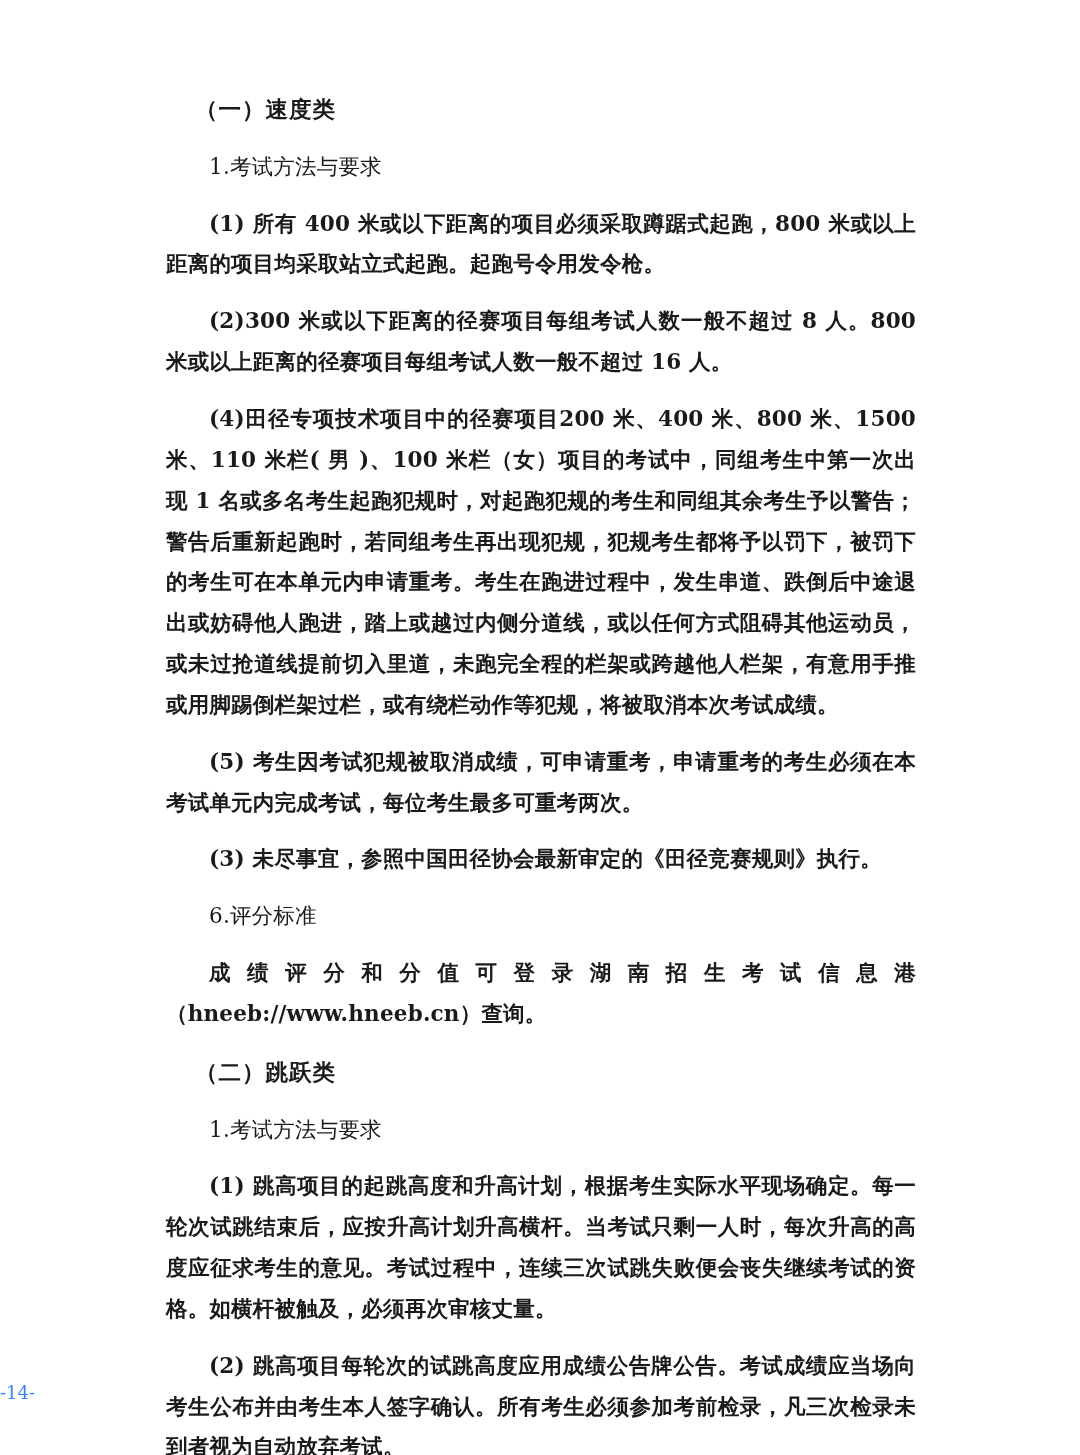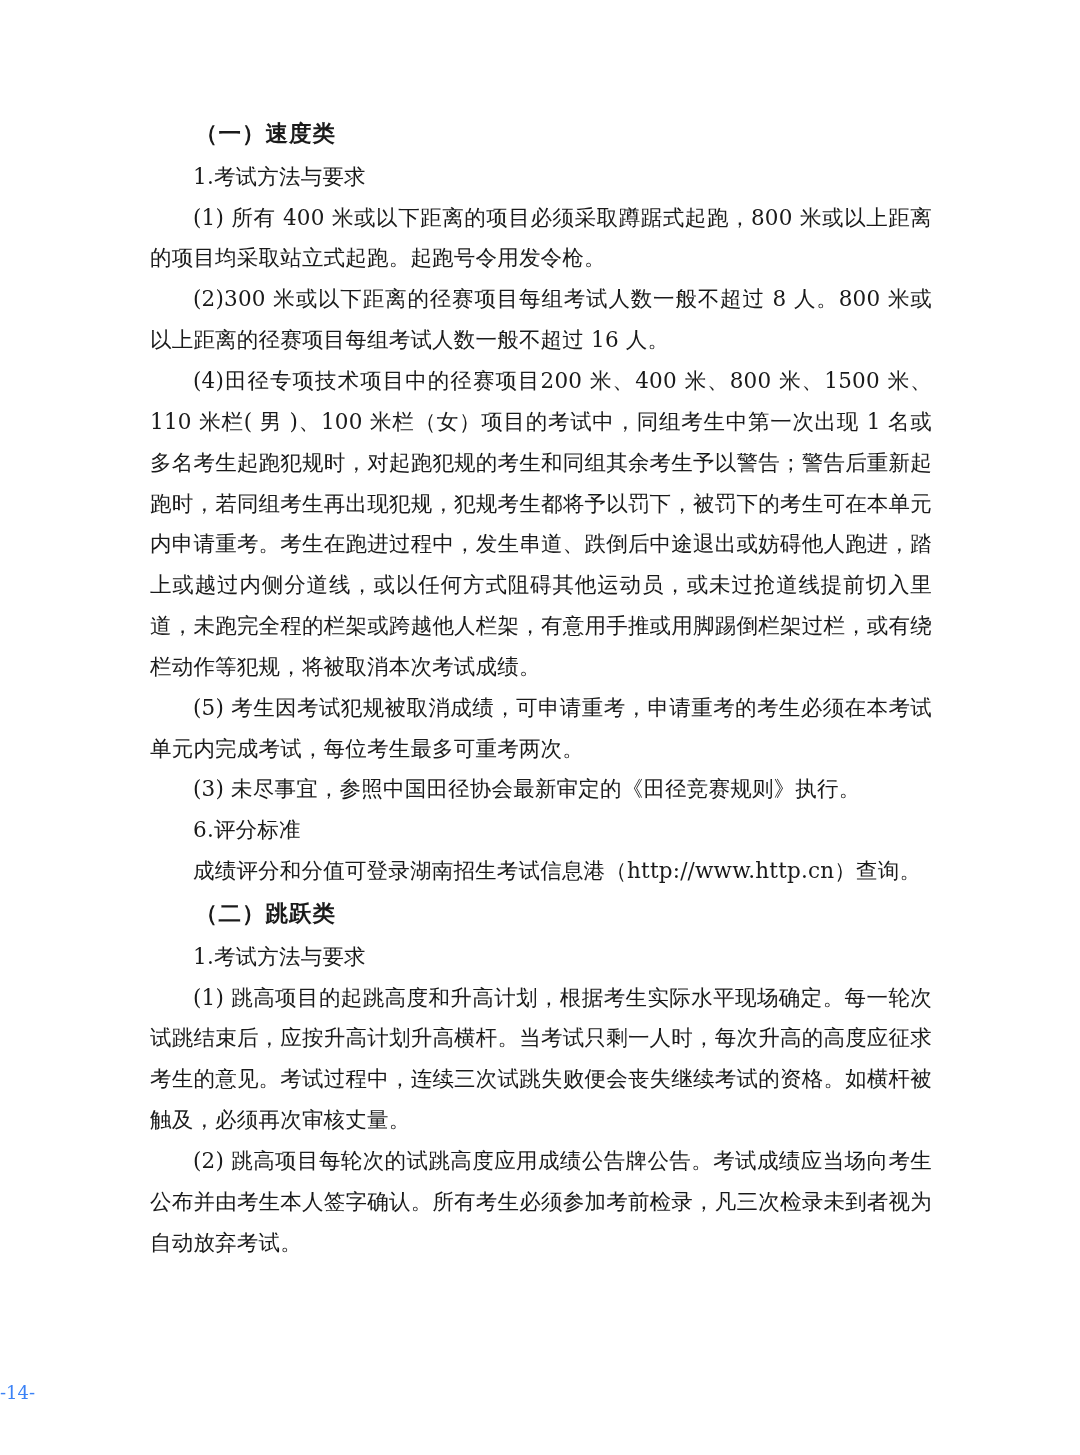--- a/index.html
+++ b/index.html
@@ -14,43 +14,44 @@
     color: #1a1a1a;
     position: relative;
     overflow: hidden;
   }
   .page {
     position: absolute;
     left: 0; top: 0;
     width: 1080px;
     height: 1455px;
     box-sizing: border-box;
-    padding: 112px 148px 60px 150px;
+    padding: 88px 148px 60px 150px;
   }
   .doc-body {
     font-size: 21.5px;
     line-height: 1.90;
     text-align: justify;
     letter-spacing: 0.2px;
   }
   .heading {
     font-weight: bold;
     font-size: 22.5px;
     margin: 0 0 2px 0;
     text-indent: 2em;
     letter-spacing: 1px;
   }
   .subheading {
-    margin: 0;
+    margin: 16px;
     text-indent: 2em;
     font-size: 21.5px;
   }
   .para {
-    margin: 0;
+    margin: 16px;
     text-indent: 2em;
+    font-weight: bold;
   }
   .page-number {
     position: absolute;
     left: 0;
     right: 0;
     bottom: 52px;
     font-size: 18px;
     color: #3b82f6;
     font-family: "DejaVu Serif", "Liberation Serif", serif;
   }
@@ -65,21 +66,21 @@
 
     <p class="subheading">1.考试方法与要求</p>
 
     <p class="para">(1) 所有 400 米或以下距离的项目必须采取蹲踞式起跑，800 米或以上距离的项目均采取站立式起跑。起跑号令用发令枪。</p>
     <p class="para">(2)300 米或以下距离的径赛项目每组考试人数一般不超过 8 人。800 米或以上距离的径赛项目每组考试人数一般不超过 16 人。</p>
     <p class="para">(4)田径专项技术项目中的径赛项目200 米、400 米、800 米、1500 米、110 米栏( 男 )、100 米栏（女）项目的考试中，同组考生中第一次出现 1 名或多名考生起跑犯规时，对起跑犯规的考生和同组其余考生予以警告；警告后重新起跑时，若同组考生再出现犯规，犯规考生都将予以罚下，被罚下的考生可在本单元内申请重考。考生在跑进过程中，发生串道、跌倒后中途退出或妨碍他人跑进，踏上或越过内侧分道线，或以任何方式阻碍其他运动员，或未过抢道线提前切入里道，未跑完全程的栏架或跨越他人栏架，有意用手推或用脚踢倒栏架过栏，或有绕栏动作等犯规，将被取消本次考试成绩。</p>
     <p class="para">(5) 考生因考试犯规被取消成绩，可申请重考，申请重考的考生必须在本考试单元内完成考试，每位考生最多可重考两次。</p>
     <p class="para">(3) 未尽事宜，参照中国田径协会最新审定的《田径竞赛规则》执行。</p>
 
     <p class="subheading">6.评分标准</p>
-    <p class="para">成绩评分和分值可登录湖南招生考试信息港（http://www.http.cn）查询。</p>
+    <p class="para">成绩评分和分值可登录湖南招生考试信息港（hneeb://www.hneeb.cn）查询。</p>
 
     <h2 class="heading">（二）跳跃类</h2>
 
     <p class="subheading">1.考试方法与要求</p>
 
     <p class="para">(1) 跳高项目的起跳高度和升高计划，根据考生实际水平现场确定。每一轮次试跳结束后，应按升高计划升高横杆。当考试只剩一人时，每次升高的高度应征求考生的意见。考试过程中，连续三次试跳失败便会丧失继续考试的资格。如横杆被触及，必须再次审核丈量。</p>
     <p class="para">(2) 跳高项目每轮次的试跳高度应用成绩公告牌公告。考试成绩应当场向考生公布并由考生本人签字确认。所有考生必须参加考前检录，凡三次检录未到者视为自动放弃考试。</p>
 
   </div>
 

